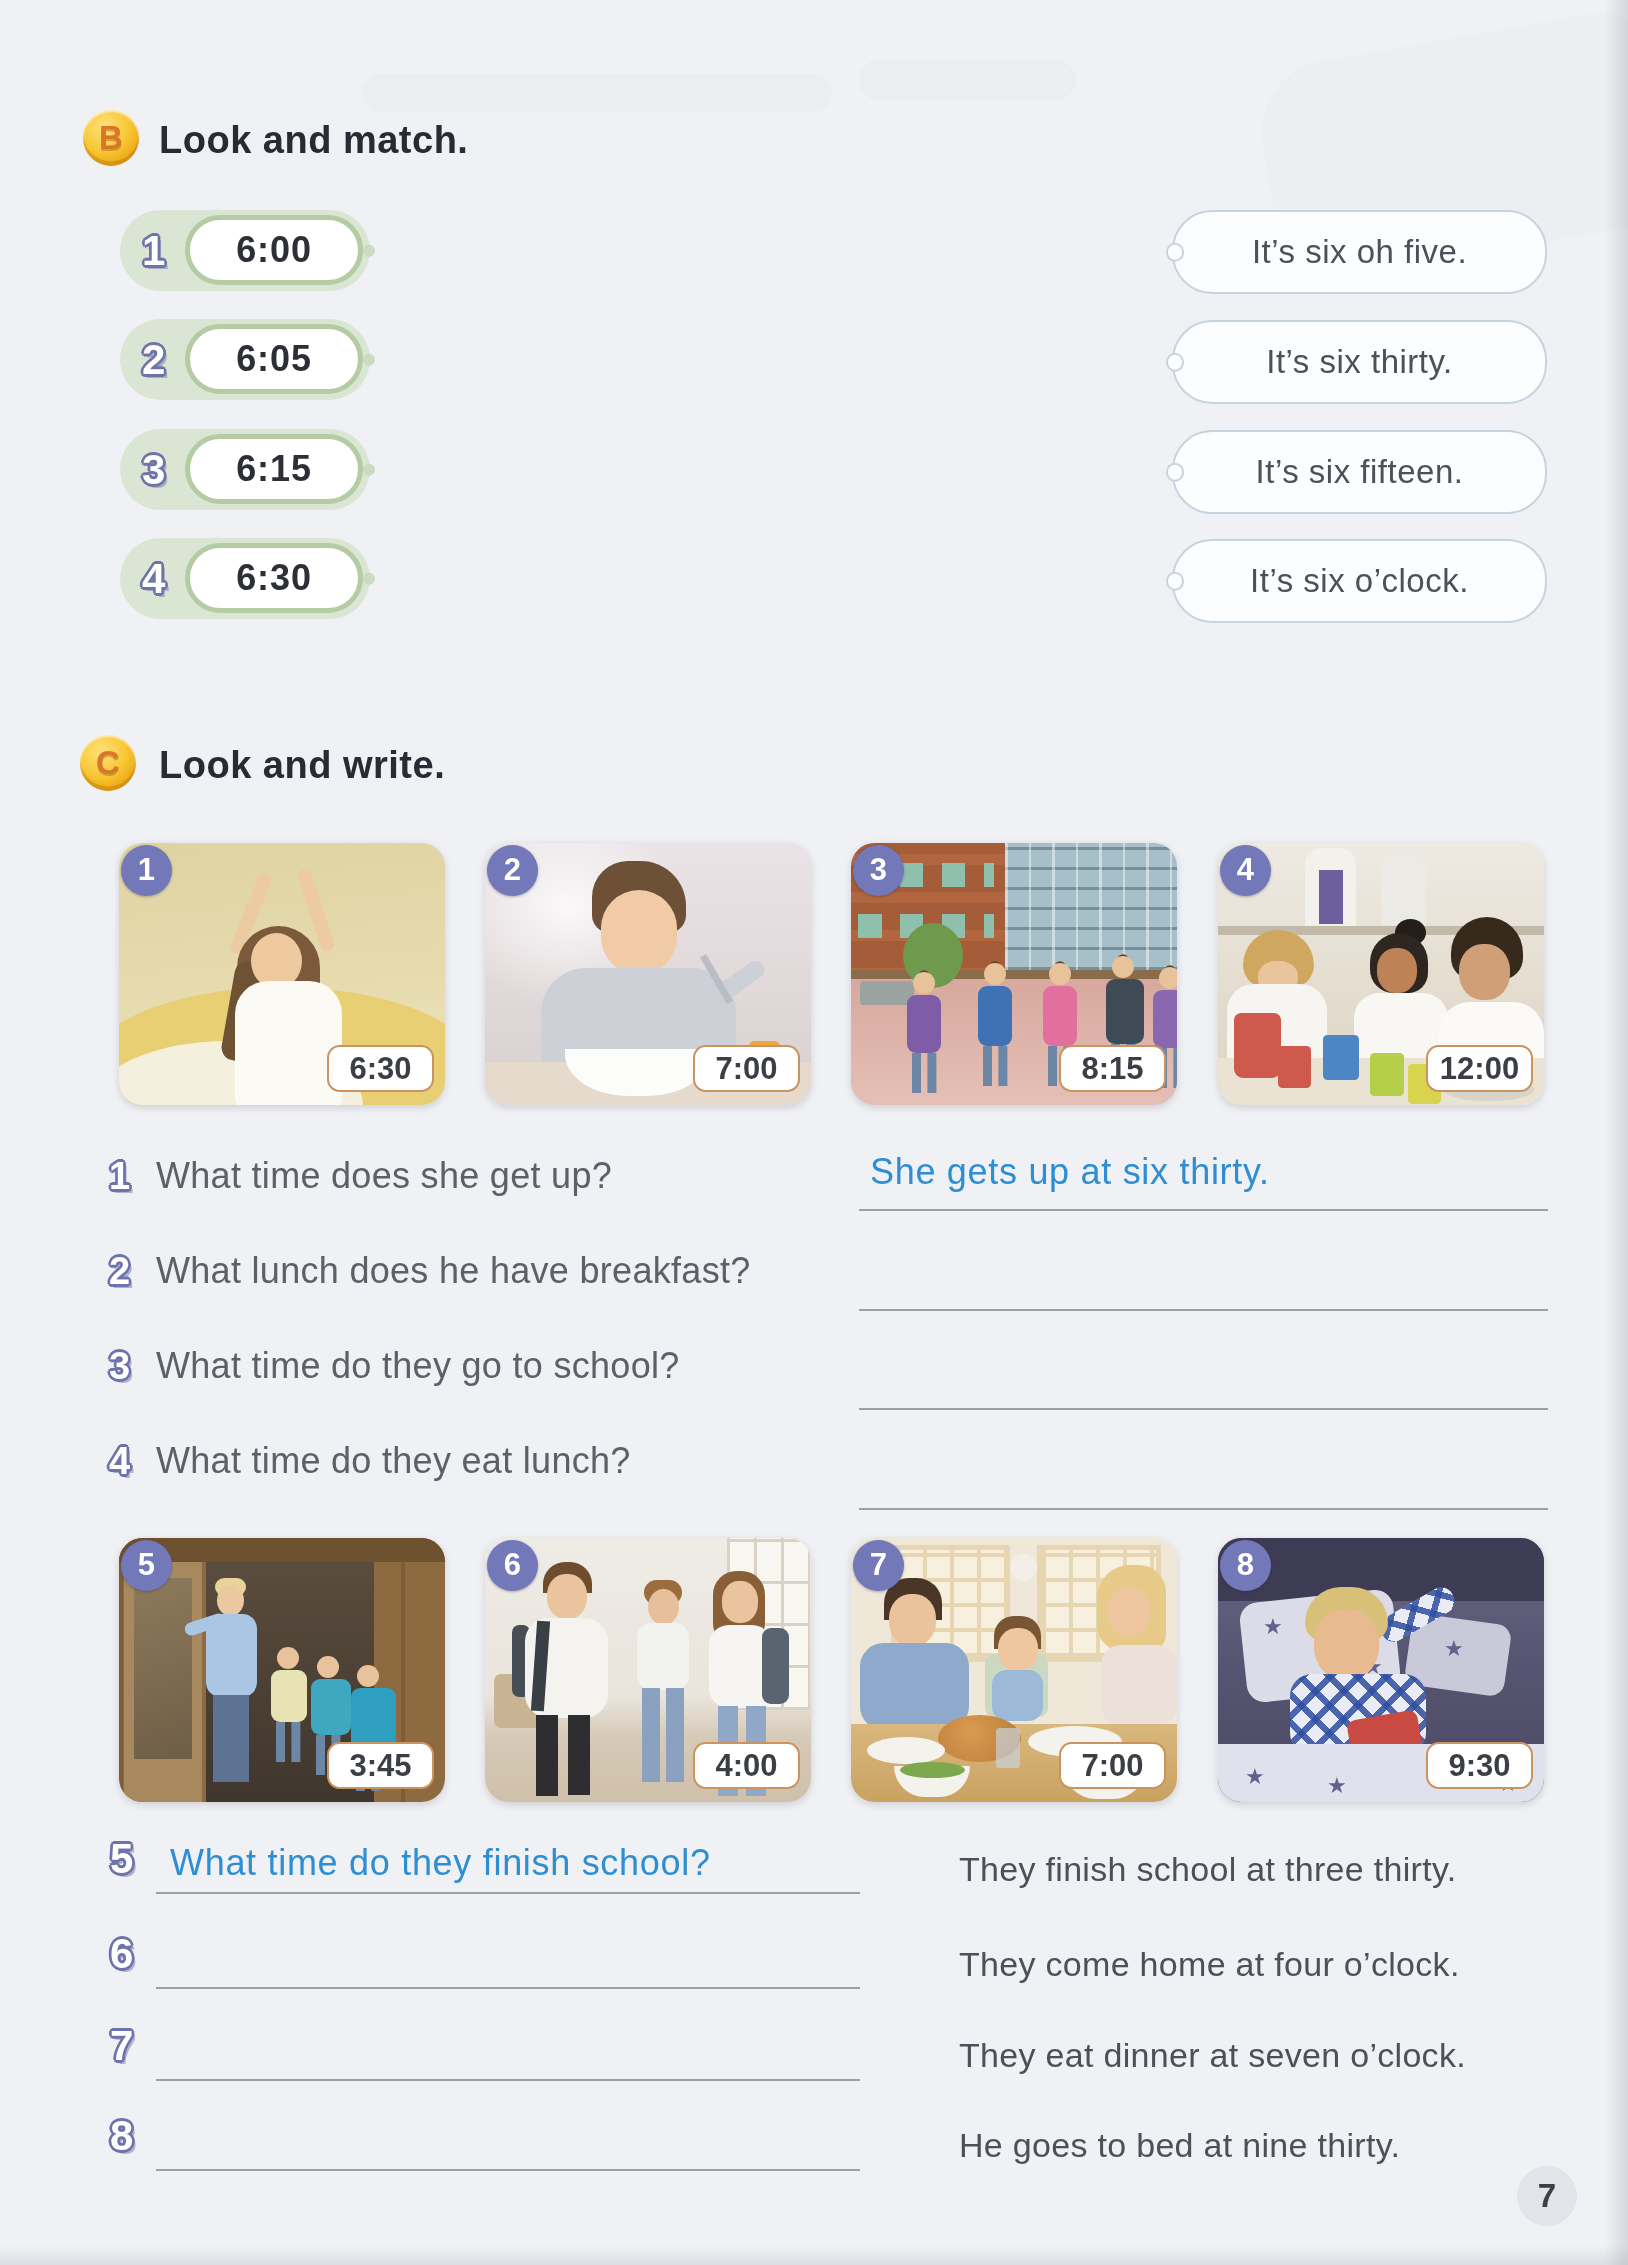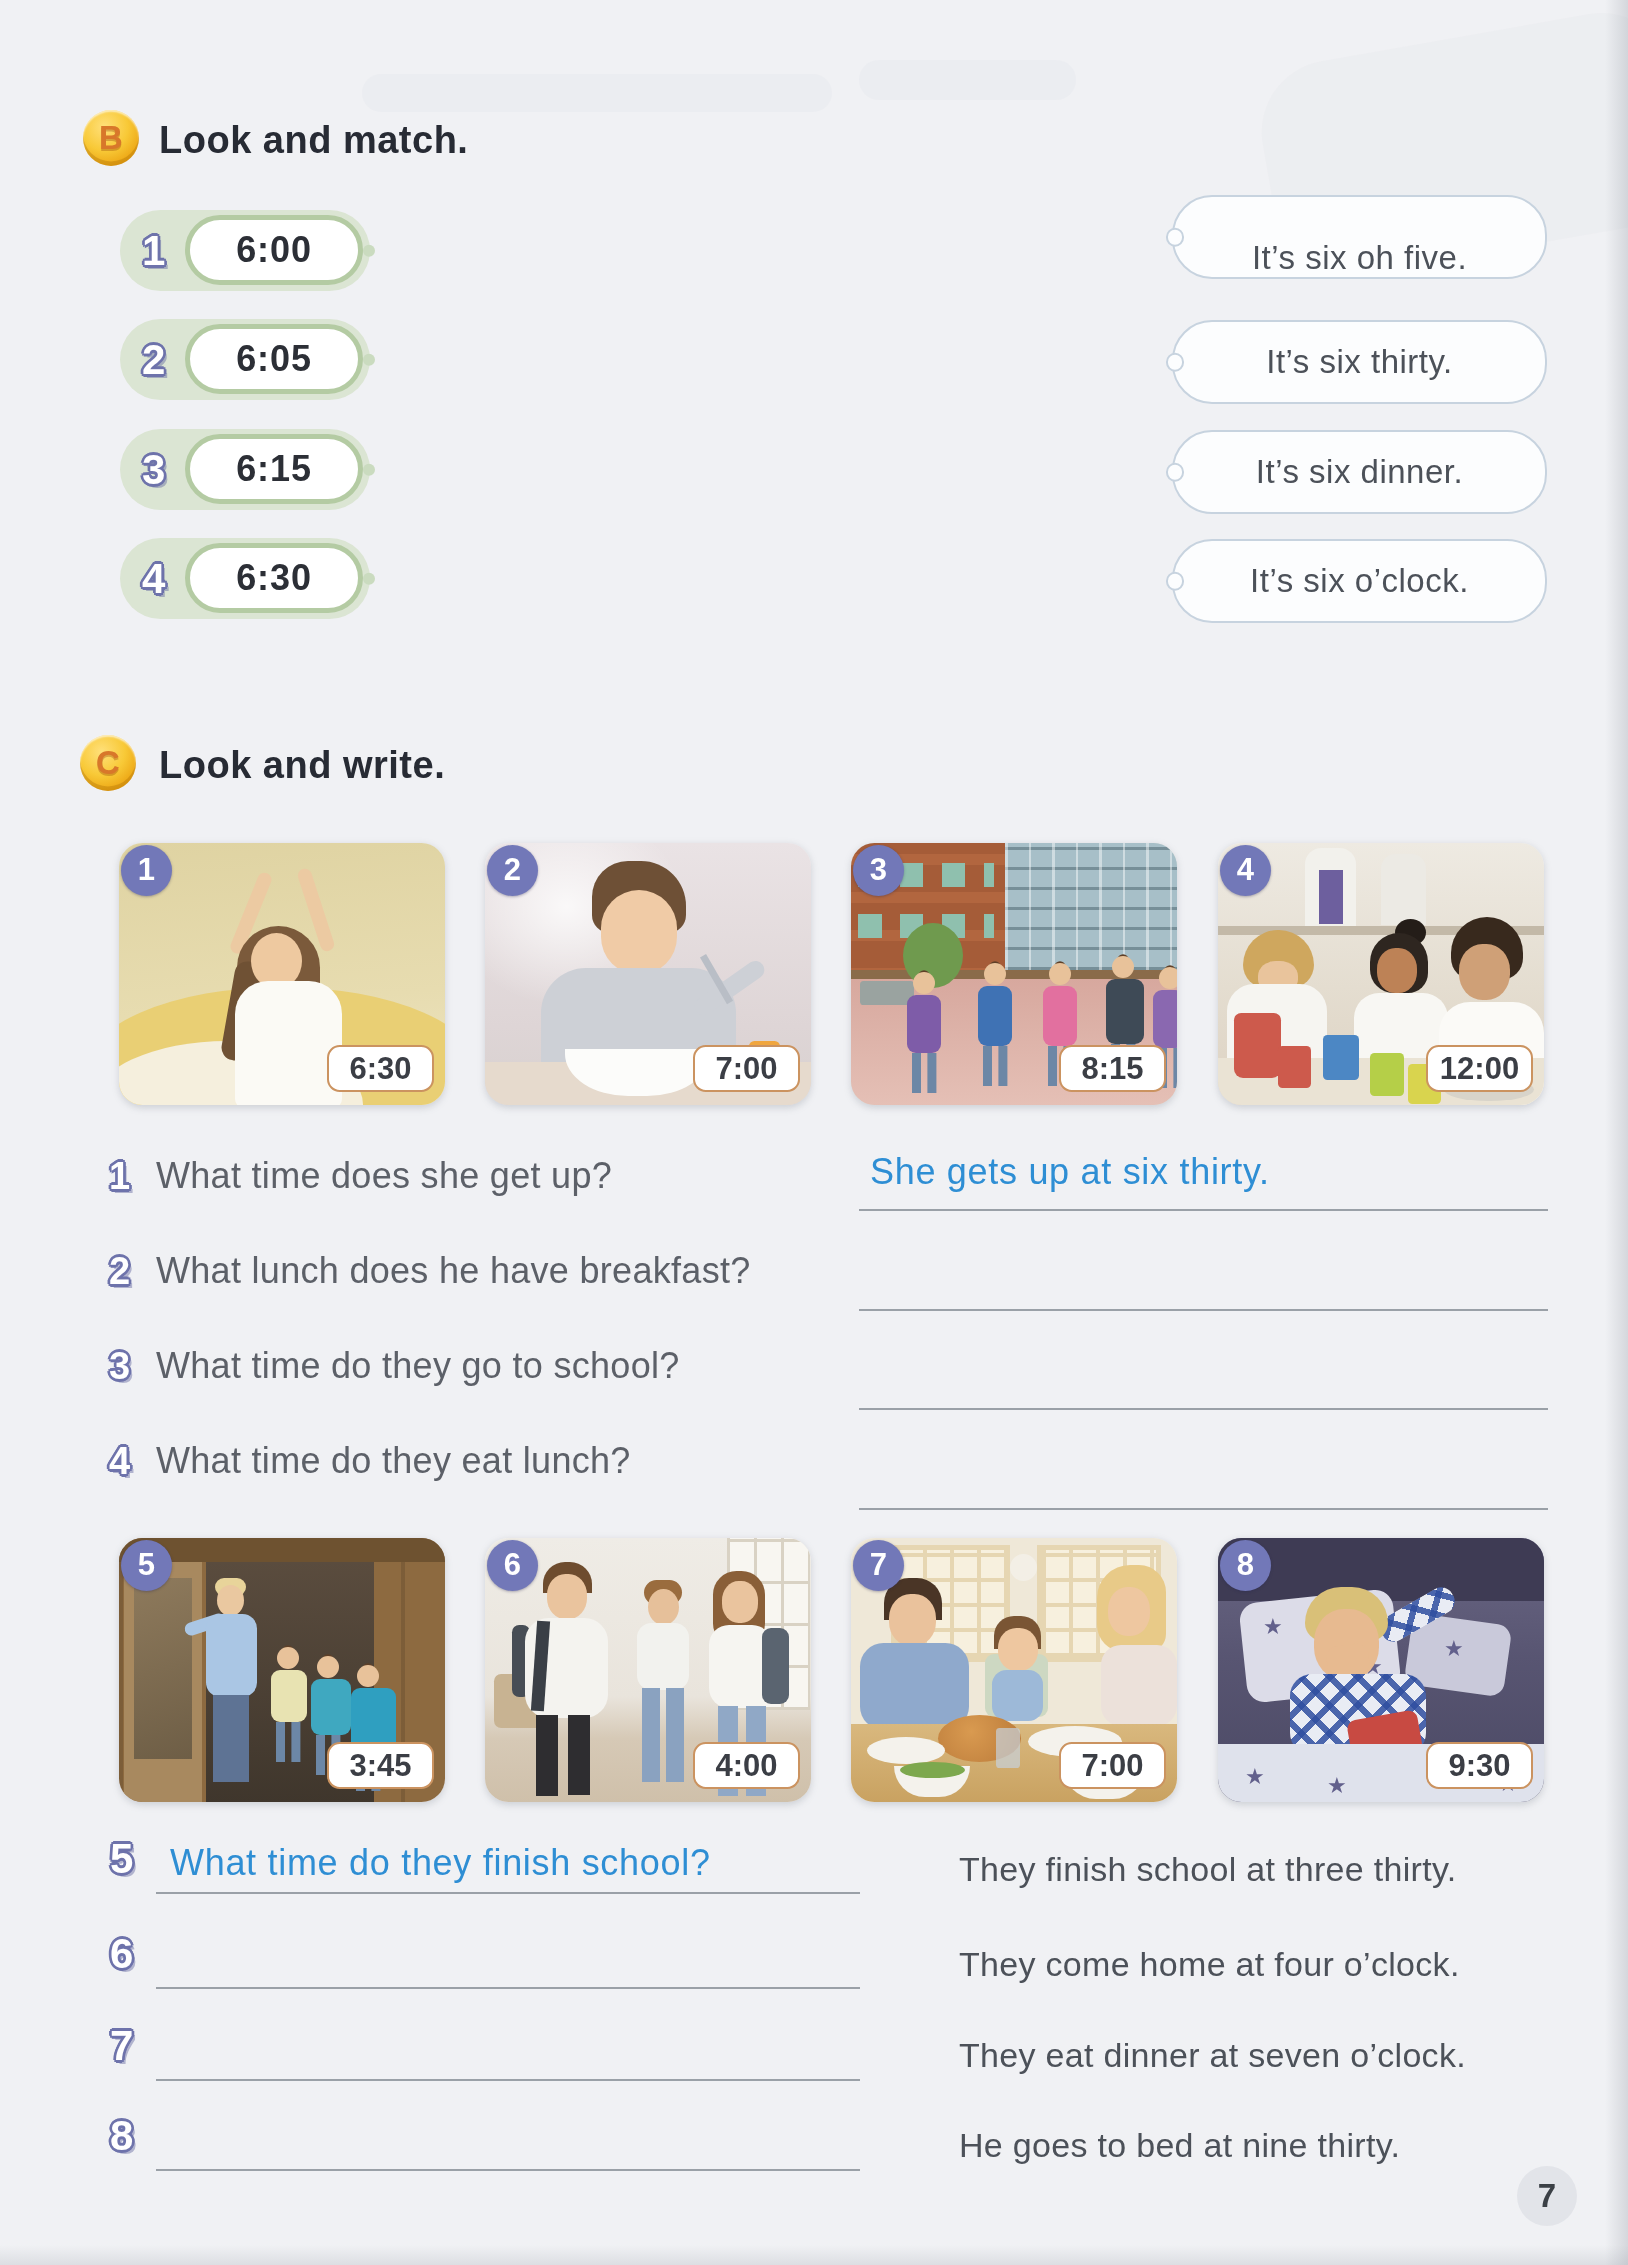--- a/index.html
+++ b/index.html
@@ -135,31 +135,31 @@
     <div class="nub"></div>
   </div>
   <div class="pill" style="top:538px;">
     <span class="pnum num-outline">4</span>
     <div class="cap">
         <span>6:30</span>
       </div>
     <div class="nub"></div>
   </div>
 
-  <div class="abox" style="top:195px;align-items:flex-end;">
+  <div class="abox" style="top:210px;">
     <div class="nub"></div>
     <span>It’s six oh five.</span>
   </div>
   <div class="abox" style="top:320px;">
     <div class="nub"></div>
     <span>It’s six thirty.</span>
   </div>
   <div class="abox" style="top:430px;">
     <div class="nub"></div>
-    <span>It’s six dinner.</span>
+    <span>It’s six fifteen.</span>
   </div>
   <div class="abox" style="top:539px;">
     <div class="nub"></div>
     <span>It’s six o’clock.</span>
   </div>
 
   <div class="coin" style="left:80px;top:735px;">
     <span>C</span>
   </div>
   <div class="sec-title" style="left:159px;top:744px;">Look and write.</div>

